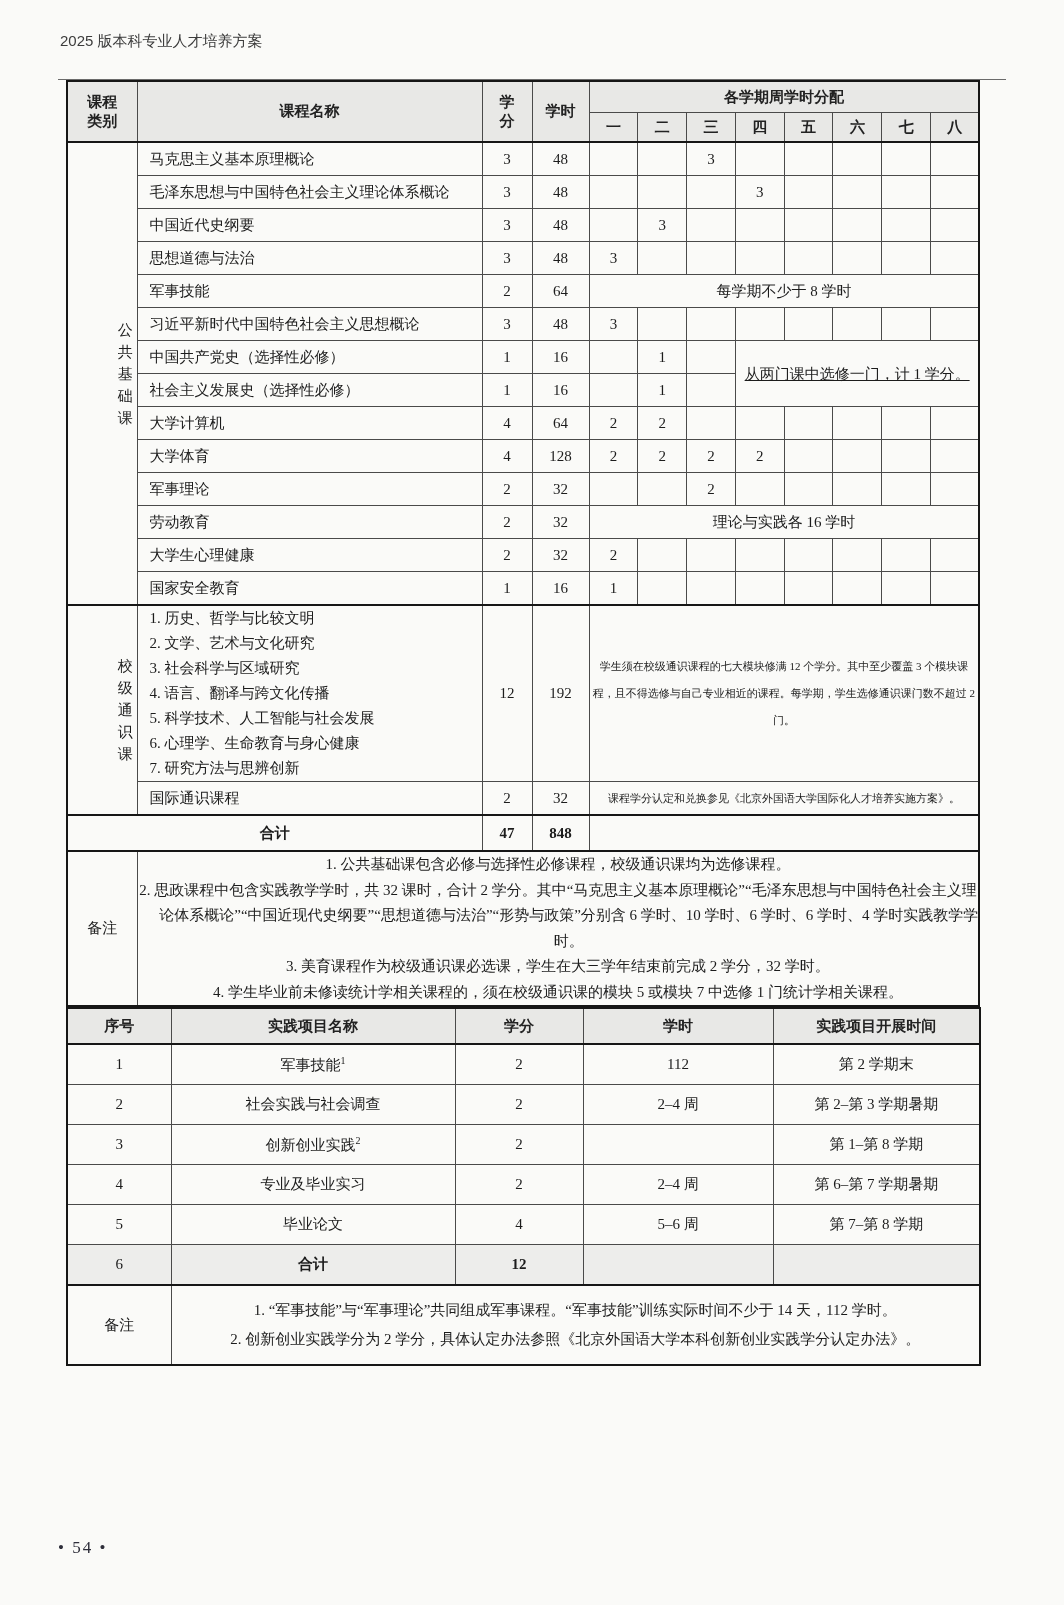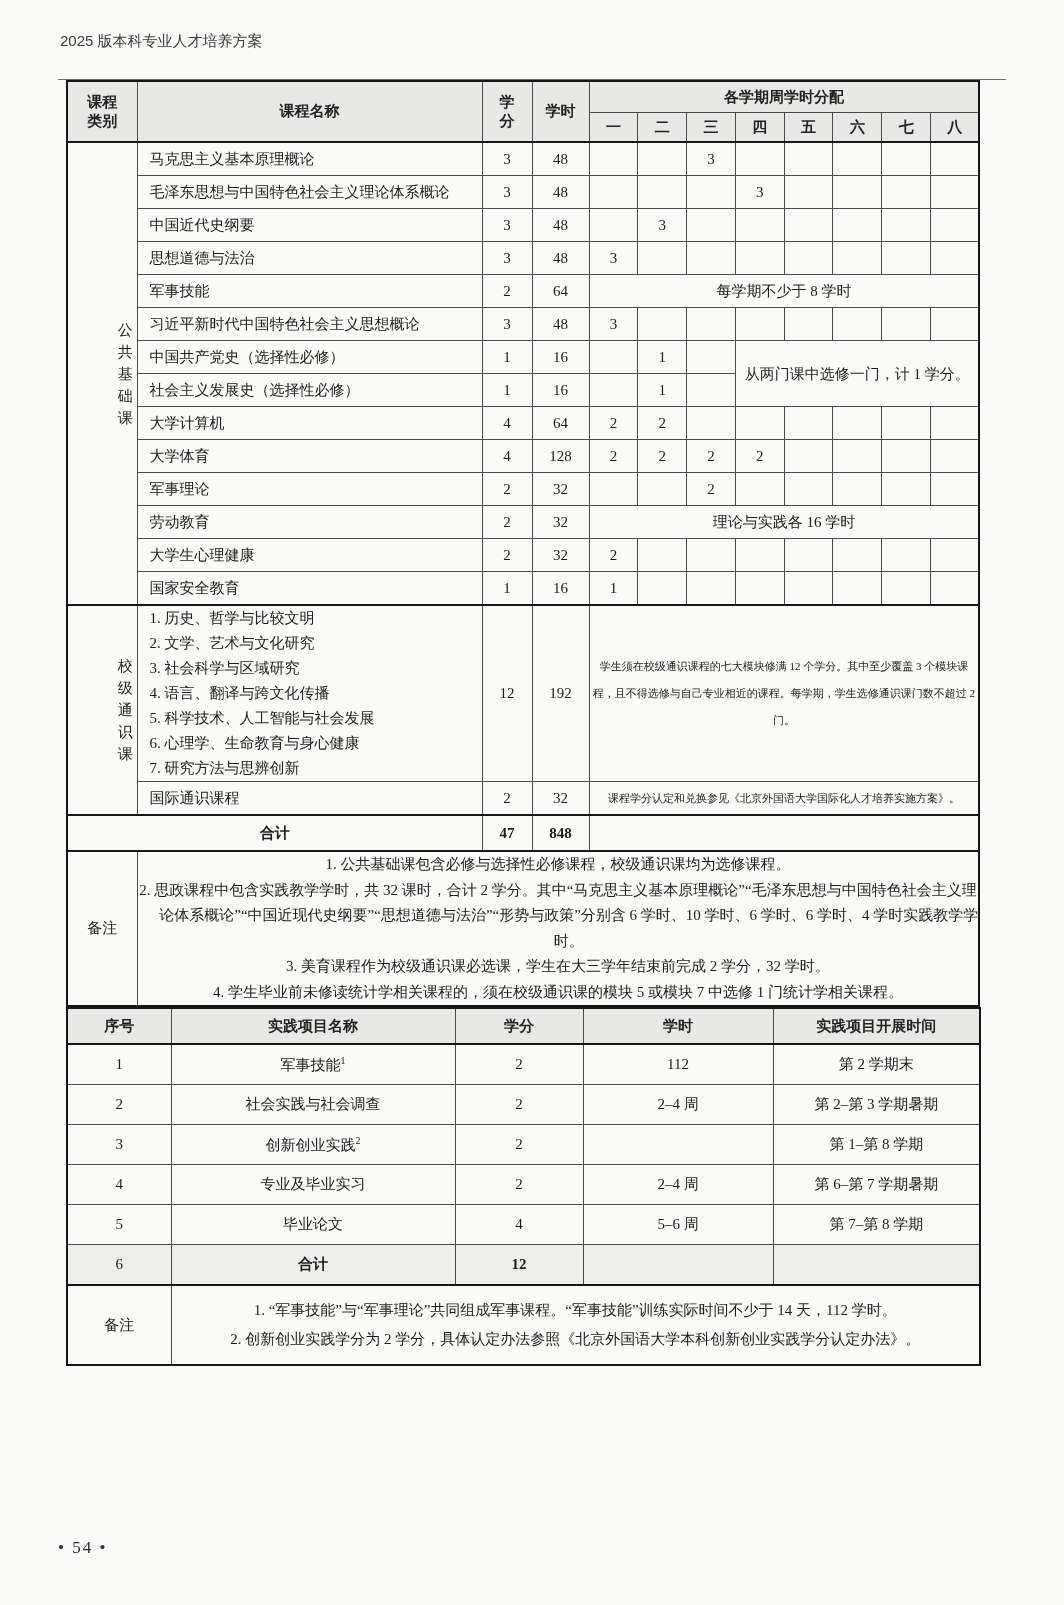--- a/index.html
+++ b/index.html
@@ -42,21 +42,21 @@
     font-family:"Liberation Sans","DejaVu Sans",sans-serif;
     font-weight:700; font-size:15px; color:#222;
   }
   .t1 thead tr:first-child th { height:30px; }
   .t1 thead tr:last-child  th { height:28px; }
   .t1 tbody td { height:32px; }
   .t1 .name { text-align:left; padding:0 8px 0 12px; }
   .cat div { line-height:22px;padding-left:46px; }
   tr.thick td { border-top:2px solid #161616; }
   .center-note { text-align:center; }
-  .elective { padding:0 16px; line-height:24px; }
+  .elective { padding:0 16px; line-height:24px;text-decoration:underline; }
   .modules-cell { padding:8px 6px 8px 12px; }
   .modules-cell div { line-height:25px; text-align:left; font-size:15px; }
   .note-left { text-align:left; padding:8px 10px; line-height:27px; font-size:11px; }
   .h56 td { height:54px; }
   tr.total-row td { font-weight:700; height:34px; }
   .notes-cell { text-align:left; padding:8px 12px; }
   .notes-cell .ni { line-height:25.5px; padding-left:1.45em; text-indent:-1.45em; font-size:15px; }
   sup { font-size:10px; }
 
   .t2 th { height:34px; }

